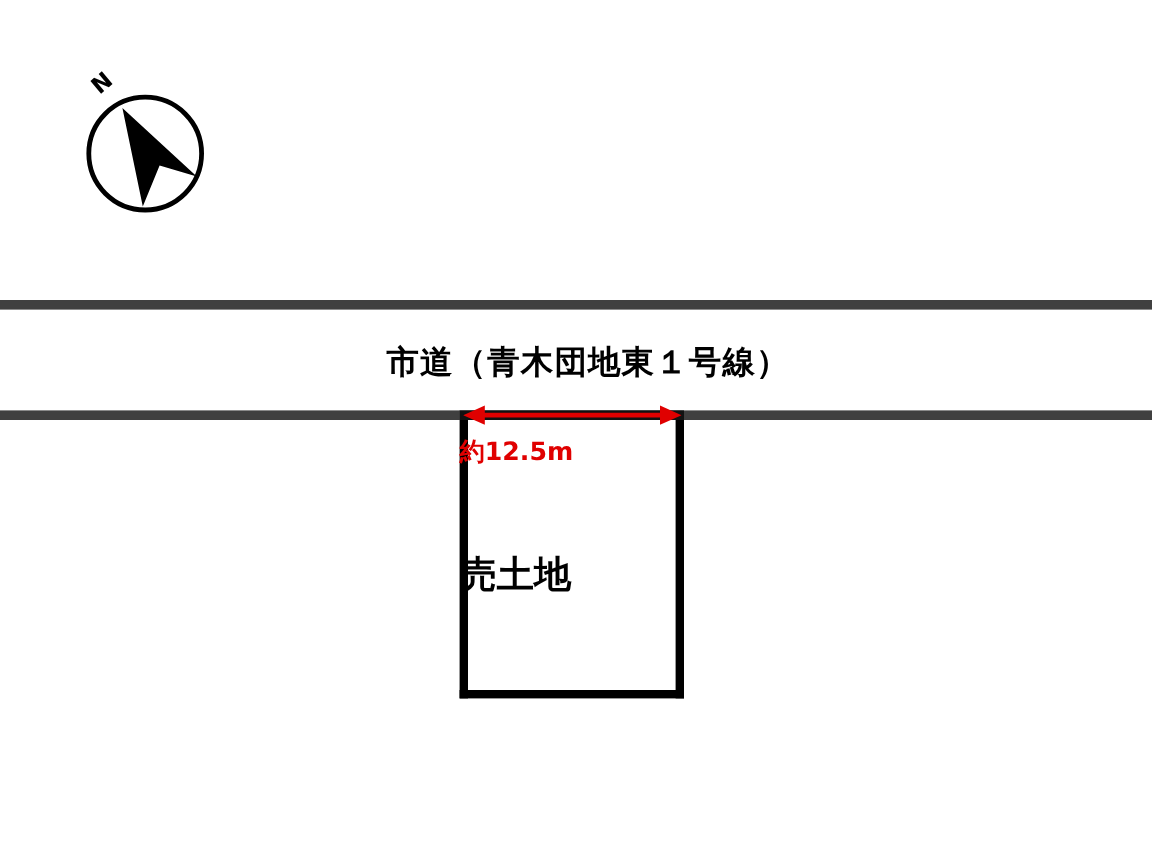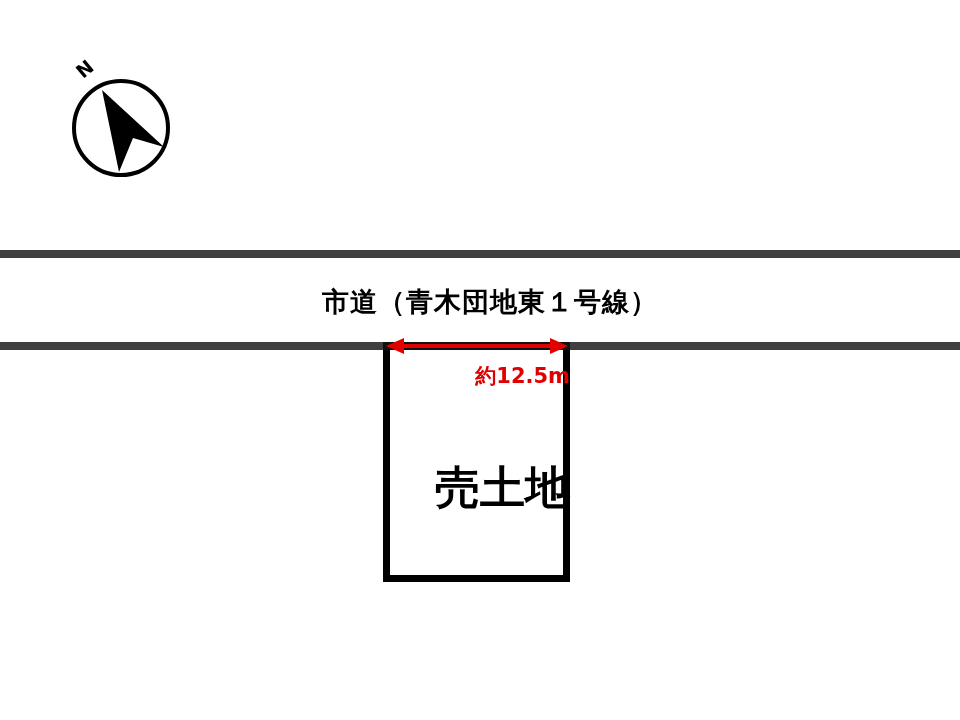--- a/index.html
+++ b/index.html
@@ -6,23 +6,23 @@
   body { width: 960px; height: 720px; background: #ffffff; position: relative; overflow: hidden;
          font-family: "DejaVu Sans", "Liberation Sans", sans-serif; }
   .road-line { position: absolute; left: 0; width: 960px; height: 8px; background: #404040; }
   .road-top { top: 250px; }
   .road-bottom { top: 342px; }
   .road-label { position: absolute; left: 0; width: 980px; top: 284px; text-align: center;
                 font-size: 27px; font-weight: bold; color: #000; letter-spacing: 1px; }
   .lot { position: absolute; left: 383px; top: 343px; width: 173px; height: 232px;
          border: 7px solid #000; border-top: none; background: #fff; }
   .lot-top-mask { position: absolute; left: 383px; top: 342px; width: 187px; height: 8px; background: #111; }
-  .lot-label { position: absolute; left: 383px; width: 187px; top: 458px; text-align: right;
-               font-size: 45px; font-weight: bold; color: #000; }
-  .dim-label { position: absolute; left: 383px; width: 187px; top: 362px; text-align: right;
+  .lot-label { position: absolute; left: 383px; width: 187px; top: 458px; text-align: left;
+               font-size: 31px; font-weight: bold; color: #000; }
+  .dim-label { position: absolute; left: 383px; width: 187px; top: 362px; text-align: left;
                font-size: 21px; font-weight: bold; color: #e00000; }
   .compass { position: absolute; left: 62px; top: 55px; }
   .dim-arrow { position: absolute; left: 386px; top: 336px; }
 </style>
 </head>
 <body>
 
 <div class="compass">
   <svg width="115" height="125" viewBox="0 0 115 125">
     <g transform="translate(22,13) rotate(-40)">

